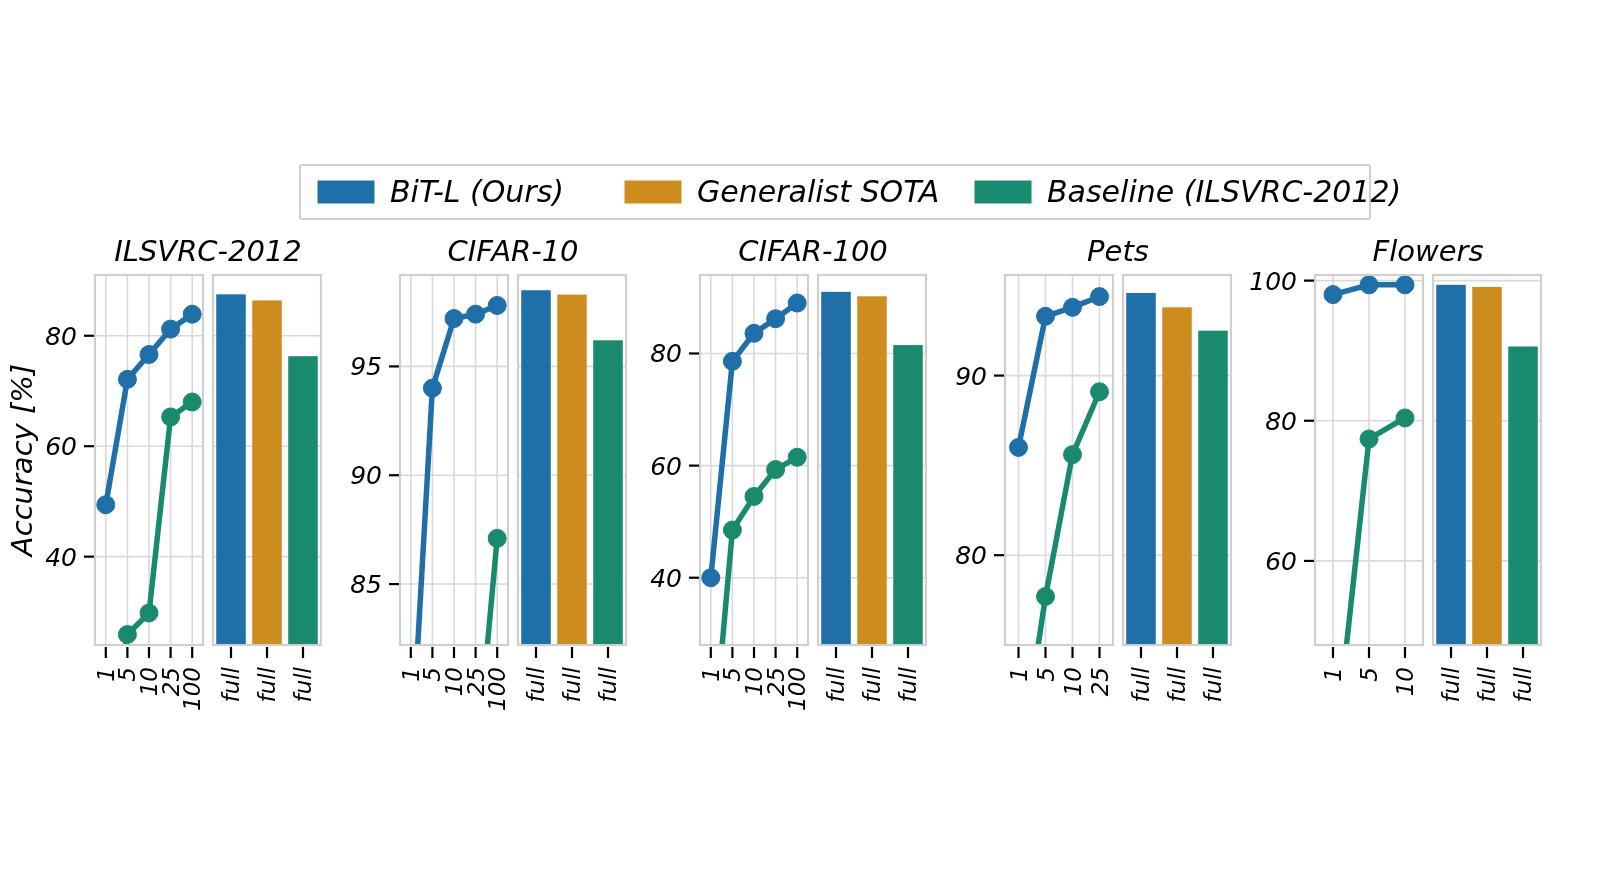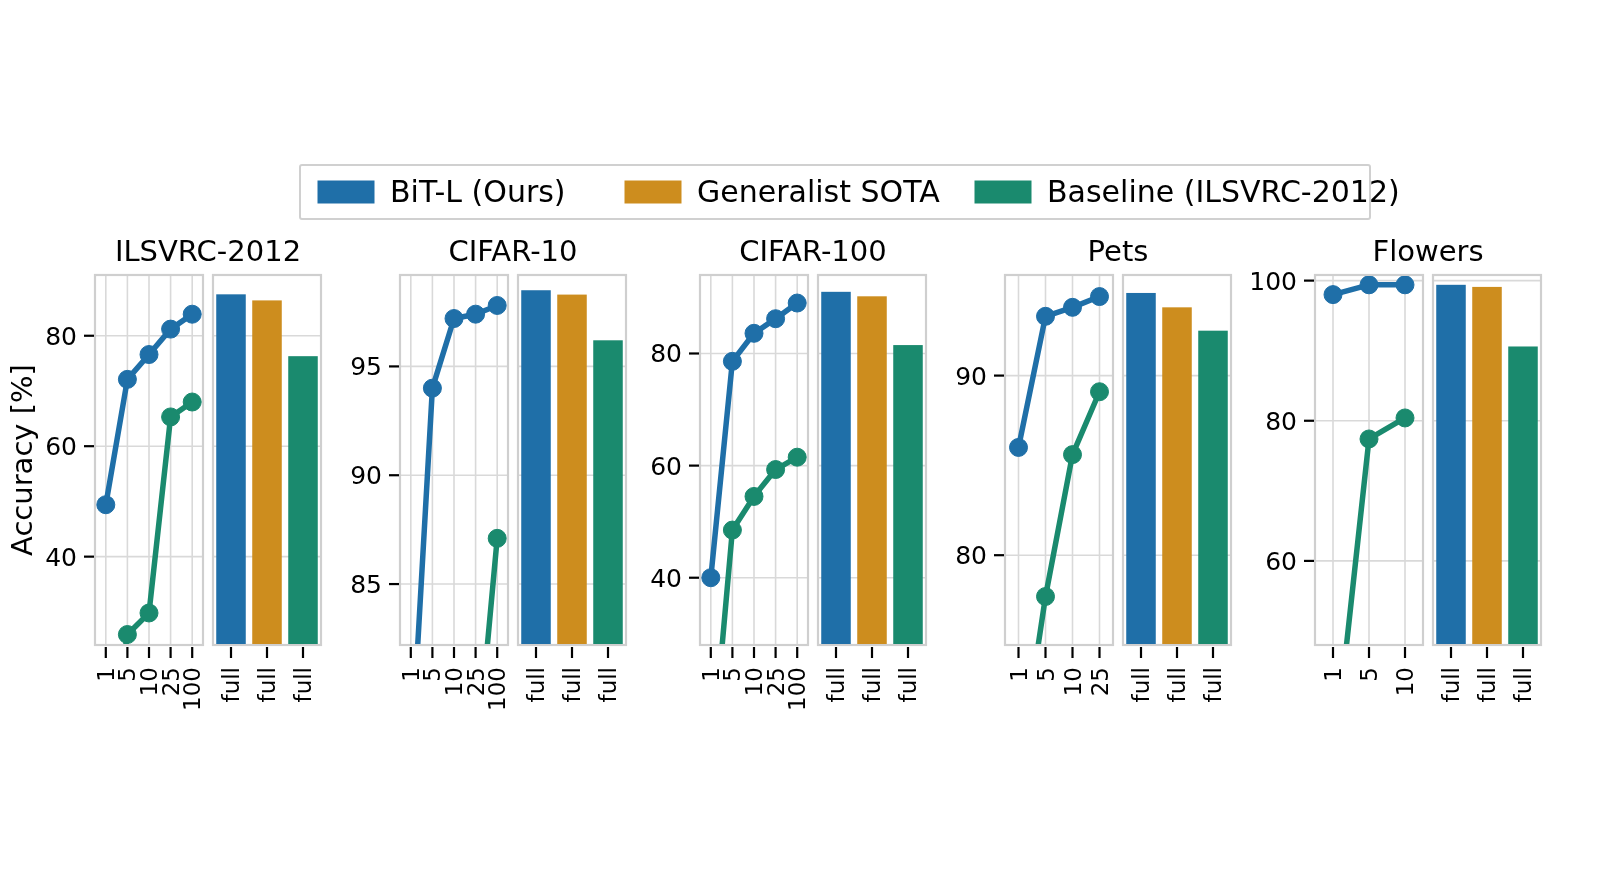--- a/index.html
+++ b/index.html
@@ -13,20 +13,21 @@
     font-family: "DejaVu Sans", sans-serif;
     color: #000000;
     overflow: hidden;
     position: relative;
   }
   #figure {
     position: absolute;
     left: 0; top: 0;
     width: 1600px;
     height: 785px;
+    font-style: italic;
   }
   svg { display: block; }
   .tick-label {
     font-family: "DejaVu Sans", sans-serif;
     font-size: 25px;
     fill: #000000;
   }
   .xtick-label {
     font-family: "DejaVu Sans", sans-serif;
     font-size: 23px;

